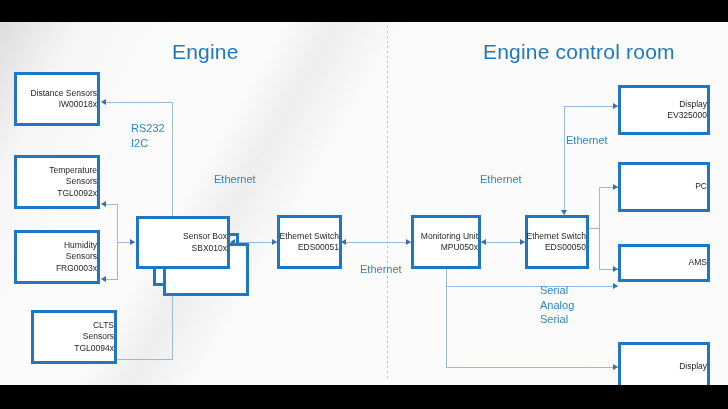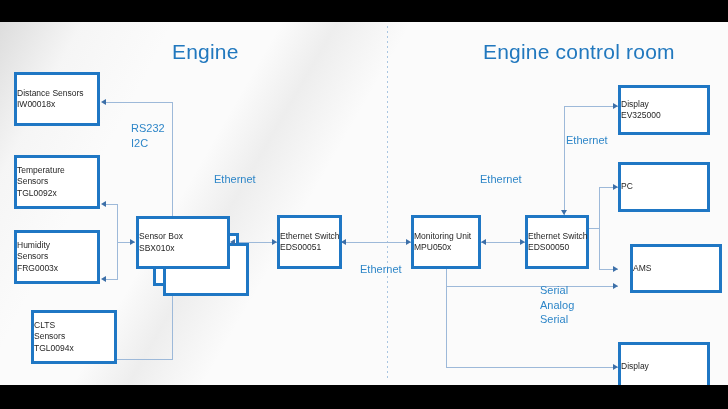--- a/index.html
+++ b/index.html
@@ -69,21 +69,21 @@
   }
 
   
   .node {
     position: absolute;
     box-sizing: border-box;
     background: #ffffff;
     border: 3px solid #1F77C4;
     display: flex;
     flex-direction: column;
-    align-items: flex-start;
+    align-items: flex-end;
     justify-content: center;
     text-align: center;
     color: #262626;
     font-size: 8.5px;
     line-height: 1.35;
     z-index: 5;
   }
   .node .ln { display: block; white-space: nowrap; }
 
   
@@ -254,21 +254,21 @@
 
     <div class="node" style="left:618px; top:63px; width:92px; height:50px;">
       <span class="ln">Display</span>
       <span class="ln">EV325000</span>
     </div>
 
     <div class="node" style="left:618px; top:140px; width:92px; height:50px;">
       <span class="ln">PC</span>
     </div>
 
-    <div class="node" style="left:618px; top:222px; width:92px; height:49px;margin-left:12px;">
+    <div class="node" style="left:618px; top:222px; width:92px; height:38px;">
       <span class="ln">AMS</span>
     </div>
 
     <div class="node" style="left:618px; top:320px; width:92px; height:50px;">
       <span class="ln">Display</span>
     </div>
 
     <div class="caption" style="left:131px; top:99px;">
       <span class="ln">RS232</span><br>
       <span class="ln">I2C</span>

